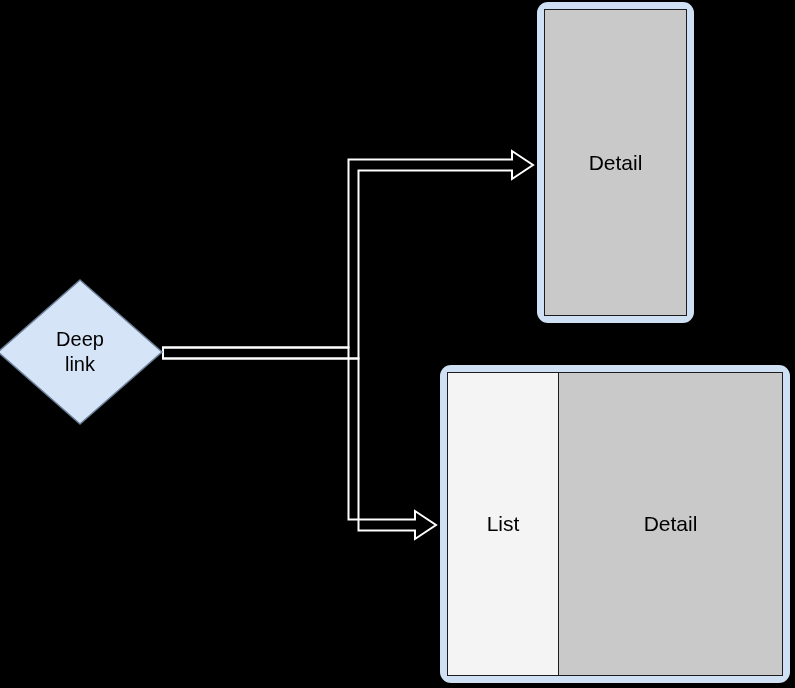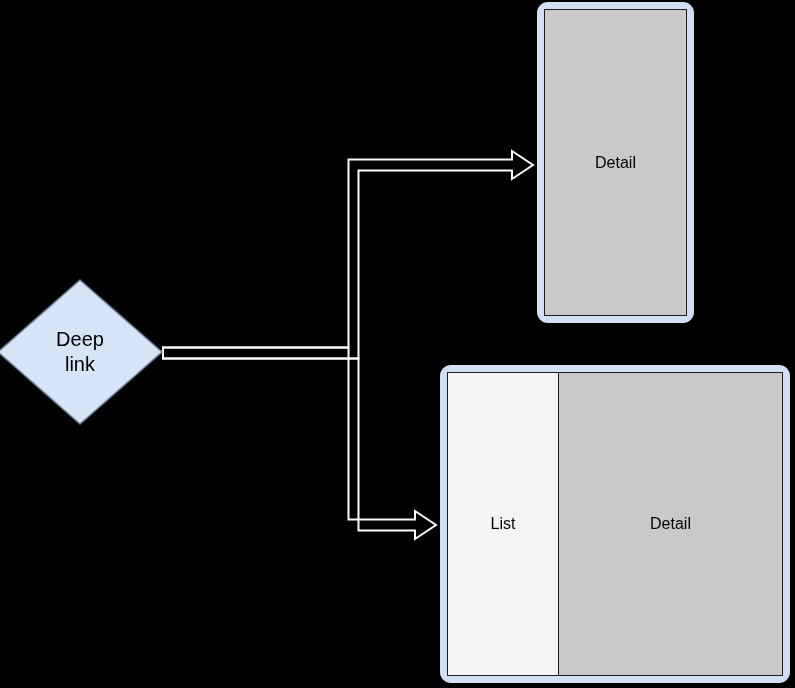--- a/index.html
+++ b/index.html
@@ -70,21 +70,21 @@
     box-sizing: border-box;
     border: 1px solid #1c1c1c;
     display: flex;
     background: #c9c9c9;
   }
   .pane {
     display: flex;
     align-items: center;
     justify-content: center;
     color: #000000;
-    font-size: 16px;
+    font-size: 21px;
     box-sizing: border-box;
     height: 100%;
   }
   .pane.full { width: 100%; background: #c9c9c9; }
   .pane.list {
     width: 111px;
     background: #f4f4f4;
     border-right: 1px solid #1c1c1c;
     flex: 0 0 111px;
   }

